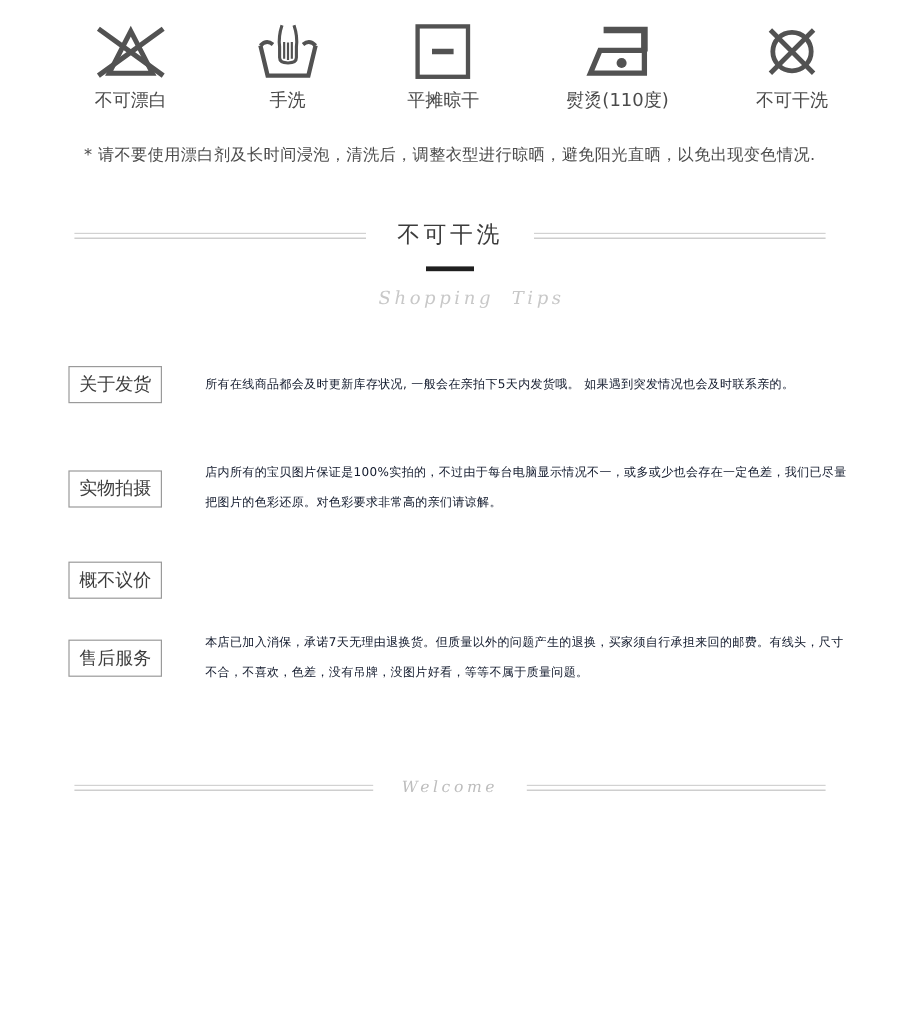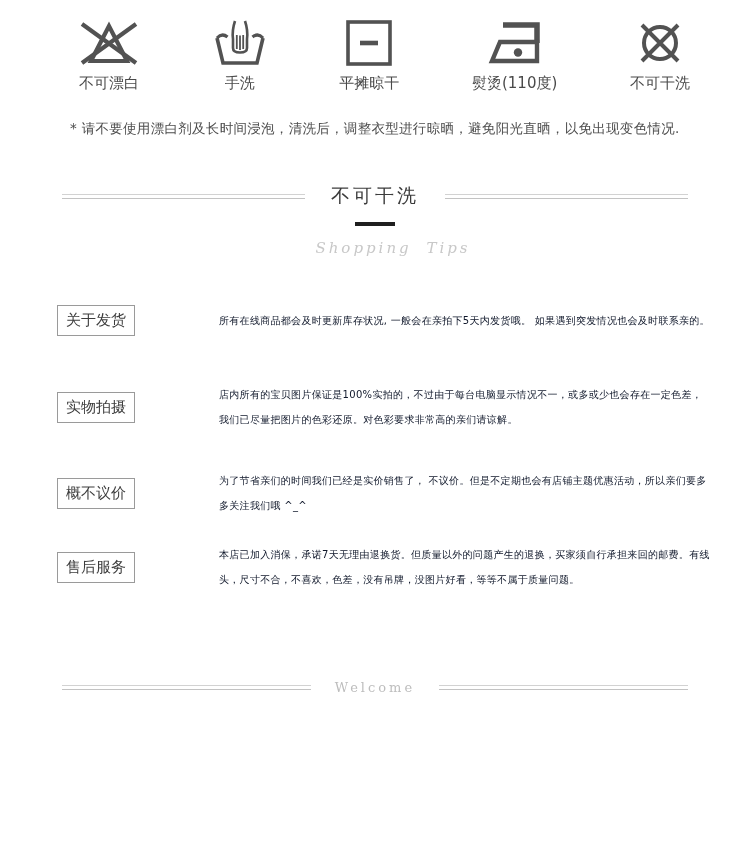--- a/index.html
+++ b/index.html
@@ -72,36 +72,37 @@
   .notice-row:nth-of-type(5) { margin-bottom:0; }
   .notice-label {
     box-sizing:border-box;
     width:78px; min-width:78px;
     border:1px solid #9a9a9a;
     background:#ffffff;
     text-align:center;
     padding:5px 4px;
     font-size:15px;
     color:#3d3d3d;
-    margin-right:84px;
+    margin-right:36px;
     white-space:nowrap;
   }
   .notice-text {
     flex:1;
     font-size:10px;
     line-height:25px;
     color:#0f172a;
     letter-spacing:0.3px;
   }
 
   
   .footer-row { display:flex; align-items:center; margin:72px 62px 0 62px; }
   .welcome {
-    margin:16px 24px;
+    margin:4px 24px;
     font-family:"DejaVu Serif", serif;
+    font-style:italic;
     font-size:13px;
     letter-spacing:3px;
     color:#bdbdbd;
     white-space:nowrap;
   }
 
   svg { display:block; }
 </style>
 </head>
 <body>
@@ -184,21 +185,20 @@
     </div>
 
 
     <div class="notice-row">
       <span class="notice-label">实物拍摄</span>
       <span class="notice-text">店内所有的宝贝图片保证是100%实拍的，不过由于每台电脑显示情况不一，或多或少也会存在一定色差，我们已尽量把图片的色彩还原。对色彩要求非常高的亲们请谅解。</span>
     </div>
 
     <div class="notice-row">
       <span class="notice-label">概不议价</span>
-      <span class="notice-text">为了节省亲们的时间我们已经是实价销售了， 不议价。但是不定期也会有店铺主题优惠活动，所以亲们要多多关注我们哦 ^_^</span>
     </div>
 
     <div class="notice-row">
       <span class="notice-label">售后服务</span>
       <span class="notice-text">本店已加入消保，承诺7天无理由退换货。但质量以外的问题产生的退换，买家须自行承担来回的邮费。有线头，尺寸不合，不喜欢，色差，没有吊牌，没图片好看，等等不属于质量问题。</span>
     </div>
 
   </div>
 
   <div class="footer-row">

